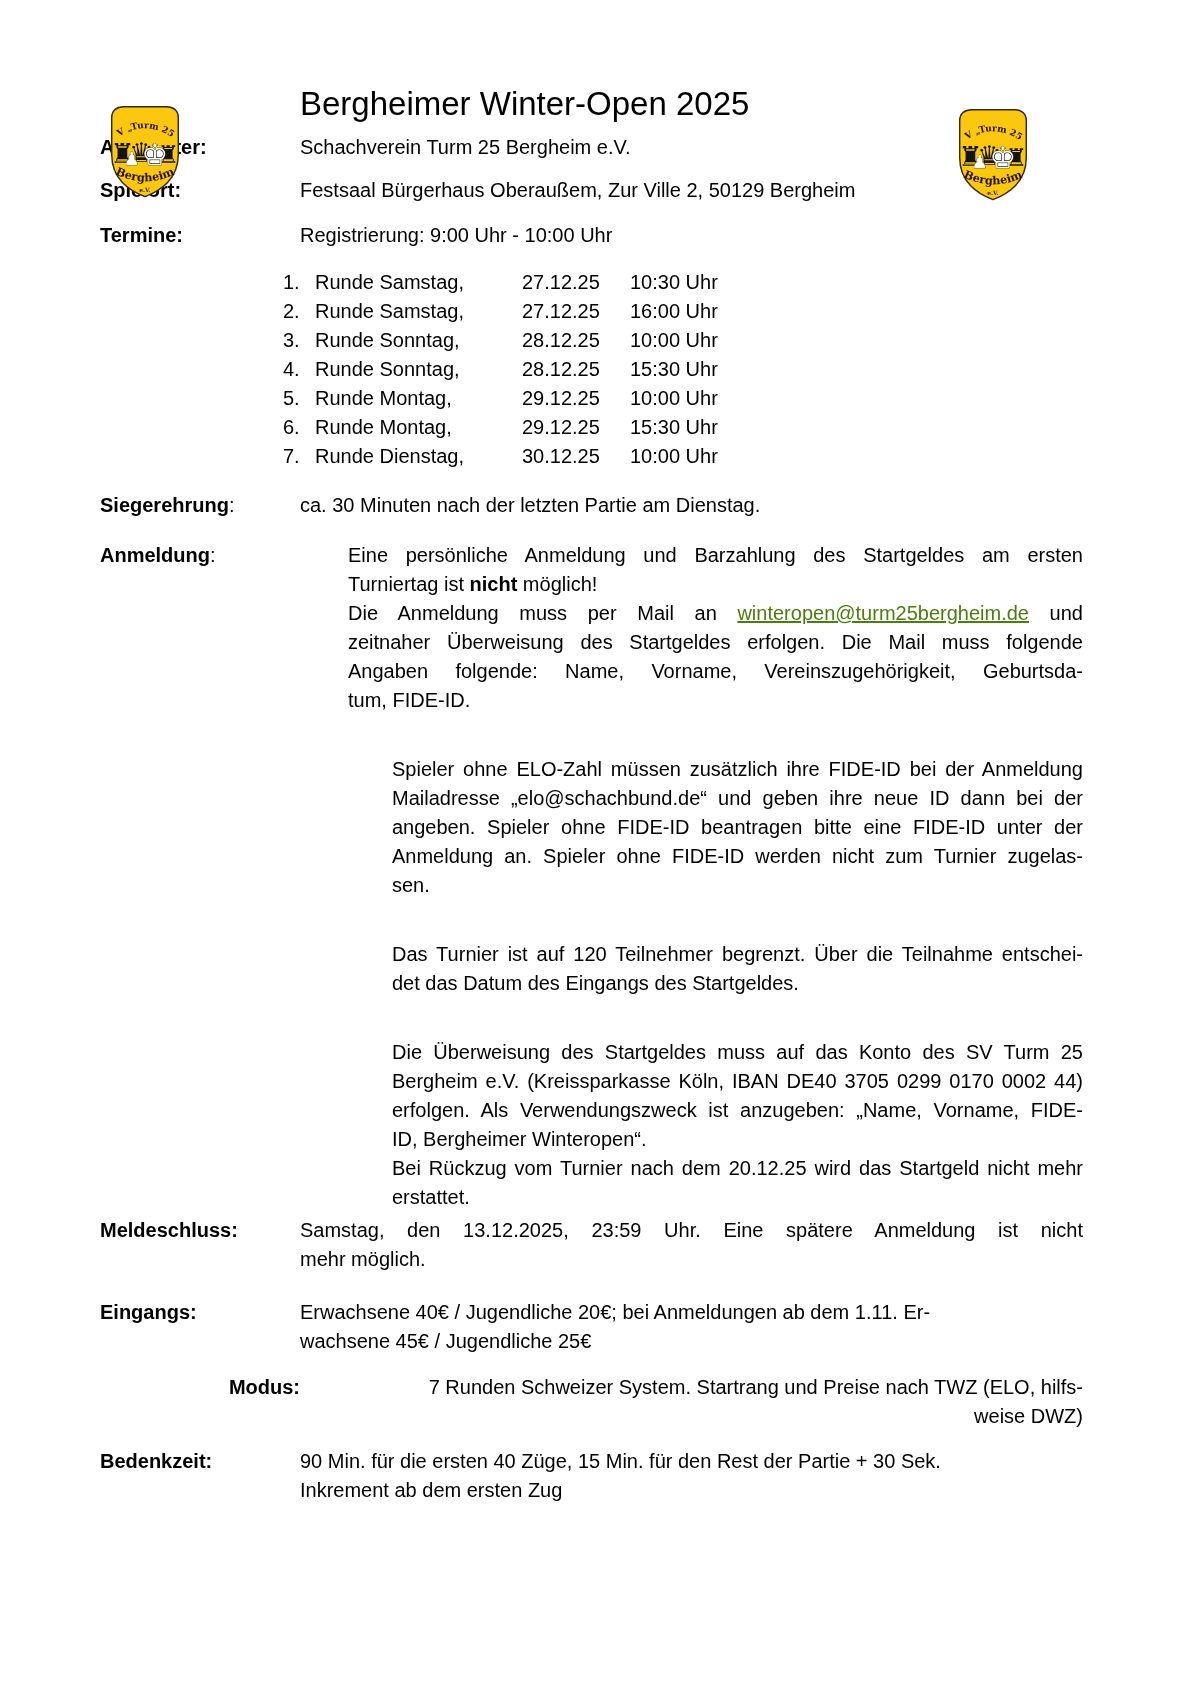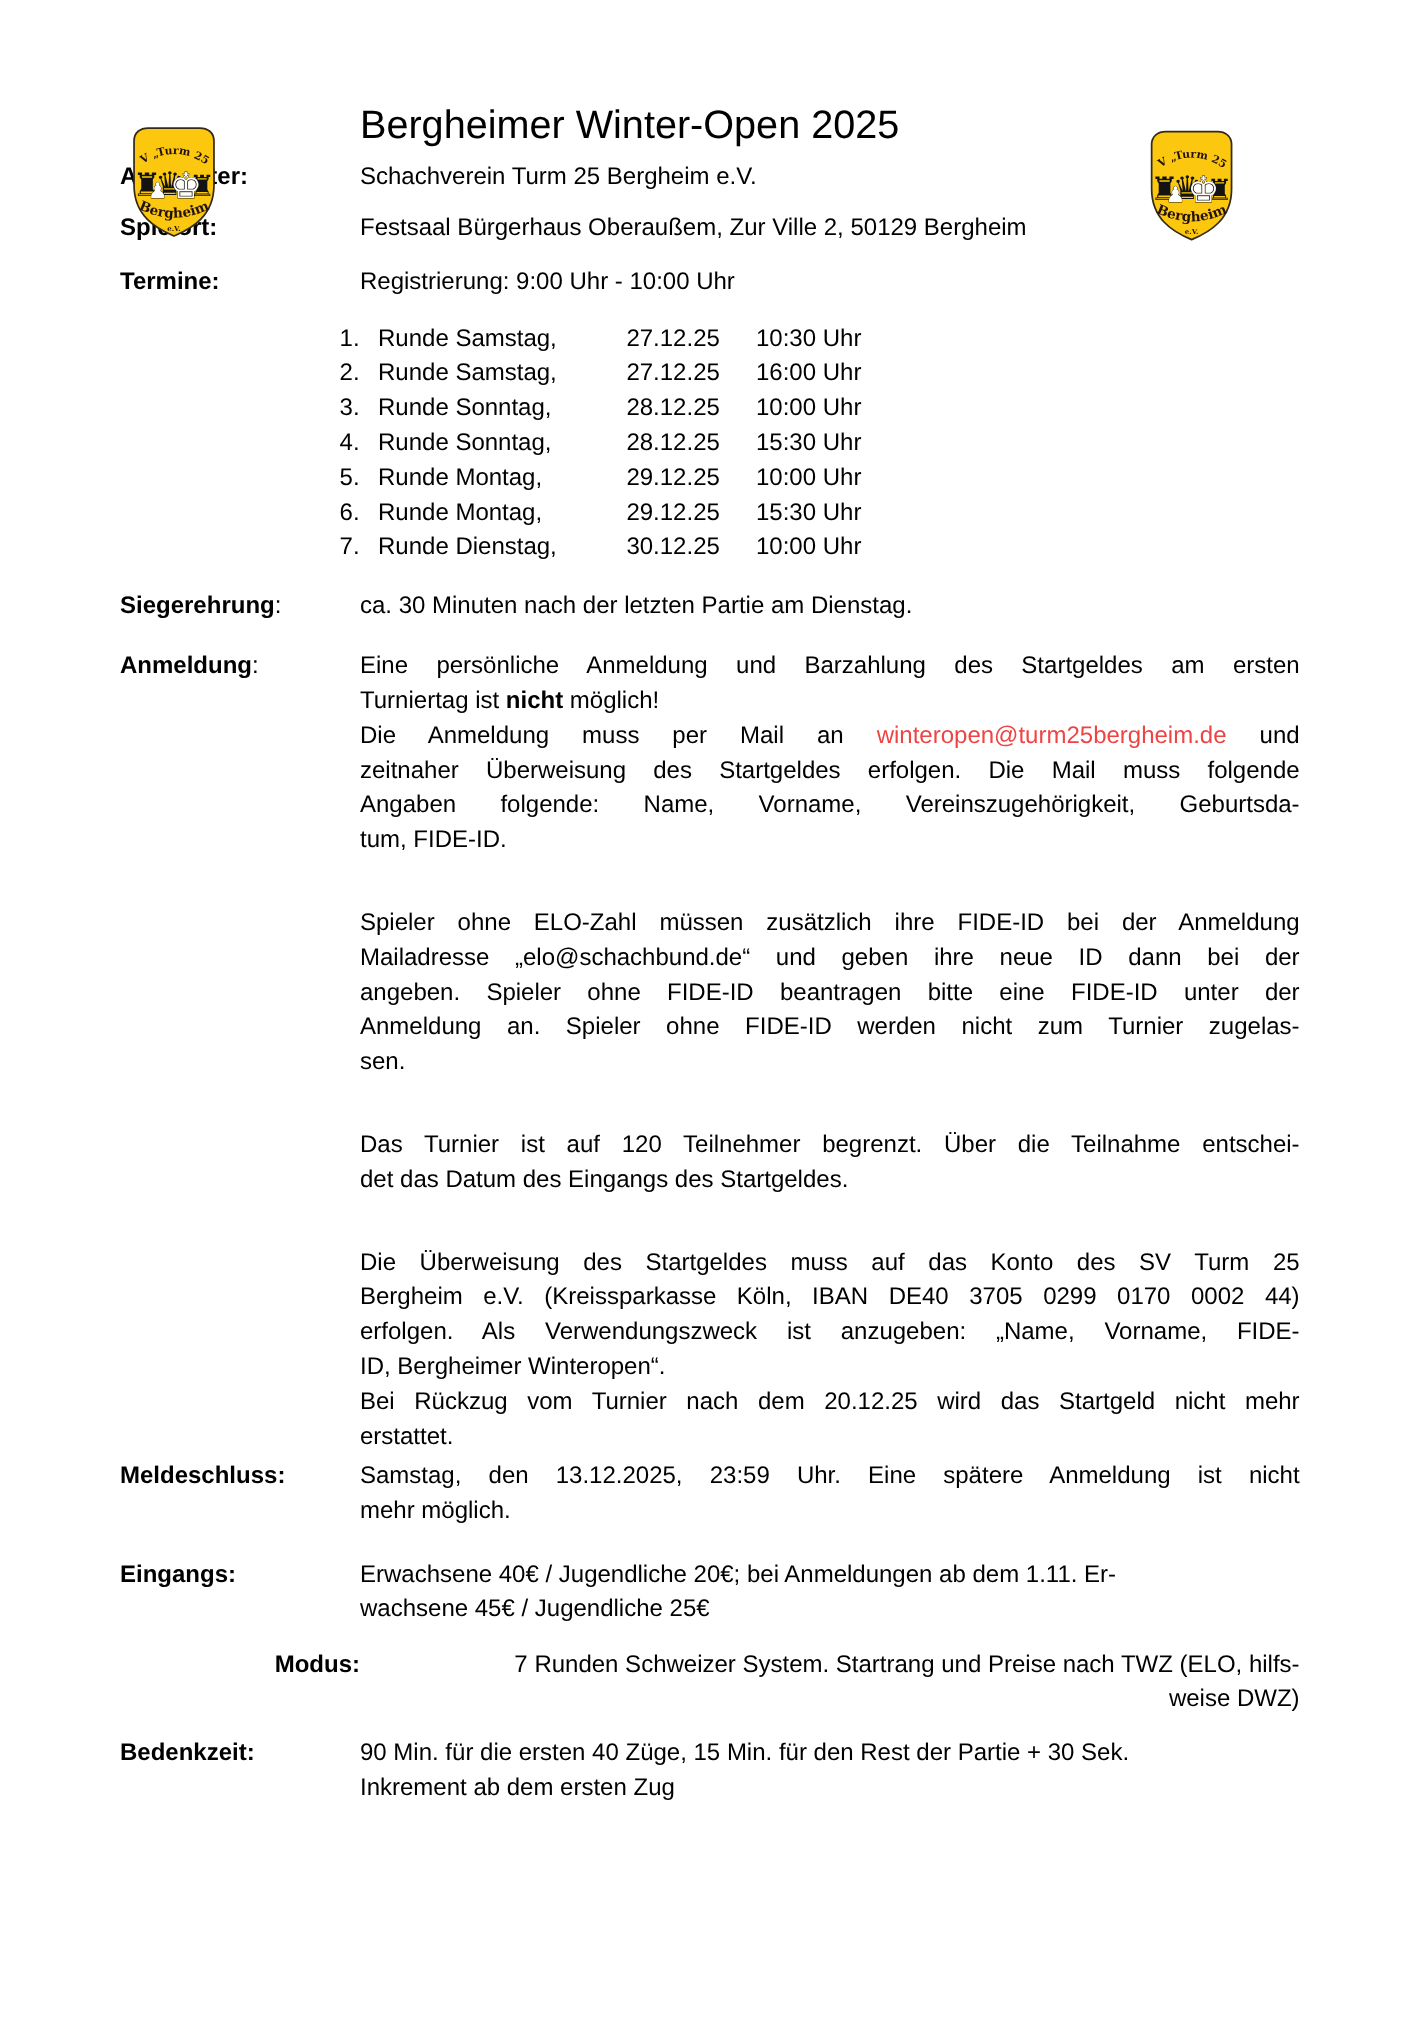--- a/index.html
+++ b/index.html
@@ -25,35 +25,35 @@
   }
 
   .row{display:grid;grid-template-columns:200px 1fr;align-items:start;}
   .label{font-weight:700;}
   .label .thin{font-weight:400;}
 
   .m-ausrichter{margin-top:9px;}
   .m-spielort{margin-top:14px;}
   .m-termine{margin-top:16px;}
   .m-siegerehrung{margin-top:20px;}
-  .m-anmeldung{margin-top:21px;}
+  .m-anmeldung{margin-top:21px;gap:48px;}
   .m-meldeschluss{margin-top:4px;}
   .m-startgeld{margin-top:24px;}
   .m-modus{margin-top:17px;text-align:right;}
   .m-bedenkzeit{margin-top:16px;}
 
   .rounds{margin-top:18px;}
   .round{display:grid;grid-template-columns:32px 207px 108px auto;margin-left:-17px;}
 
   .para{margin:0;}
-  .para + .para{margin-top:40px;}
+  .para + .para{margin-top:40px;margin-left:44px;}
   .line{white-space:normal;}
   .line.j{text-align:justify;text-align-last:justify;}
   .b{font-weight:700;}
-  .email-link{color:#ef4444;cursor:pointer;}
+  .email-link{color:#4d7c0f;text-decoration:underline;cursor:pointer;}
 </style>
 </head>
 <body>
 
 <div class="page">
 
   <div class="logo left" id="logo-left">
   <svg viewBox="0 0 100 112" xmlns="http://www.w3.org/2000/svg">
     <defs>
       <path id="atop" d="M20 43 Q50 23 80 43" fill="none"></path>

